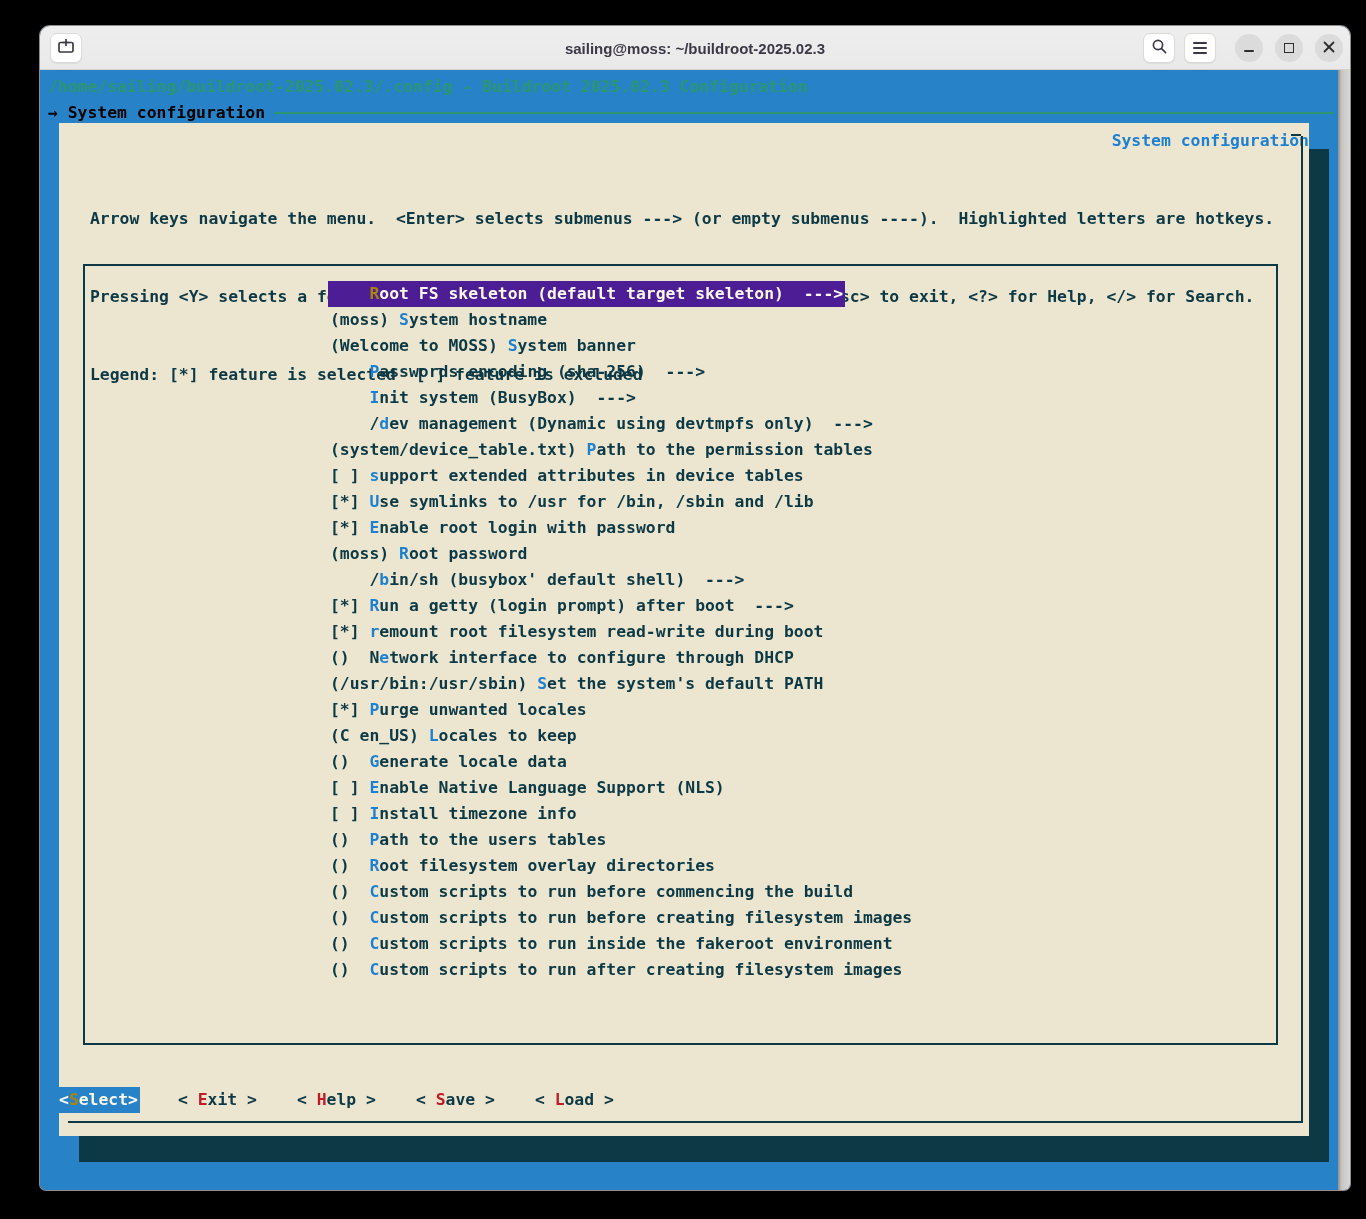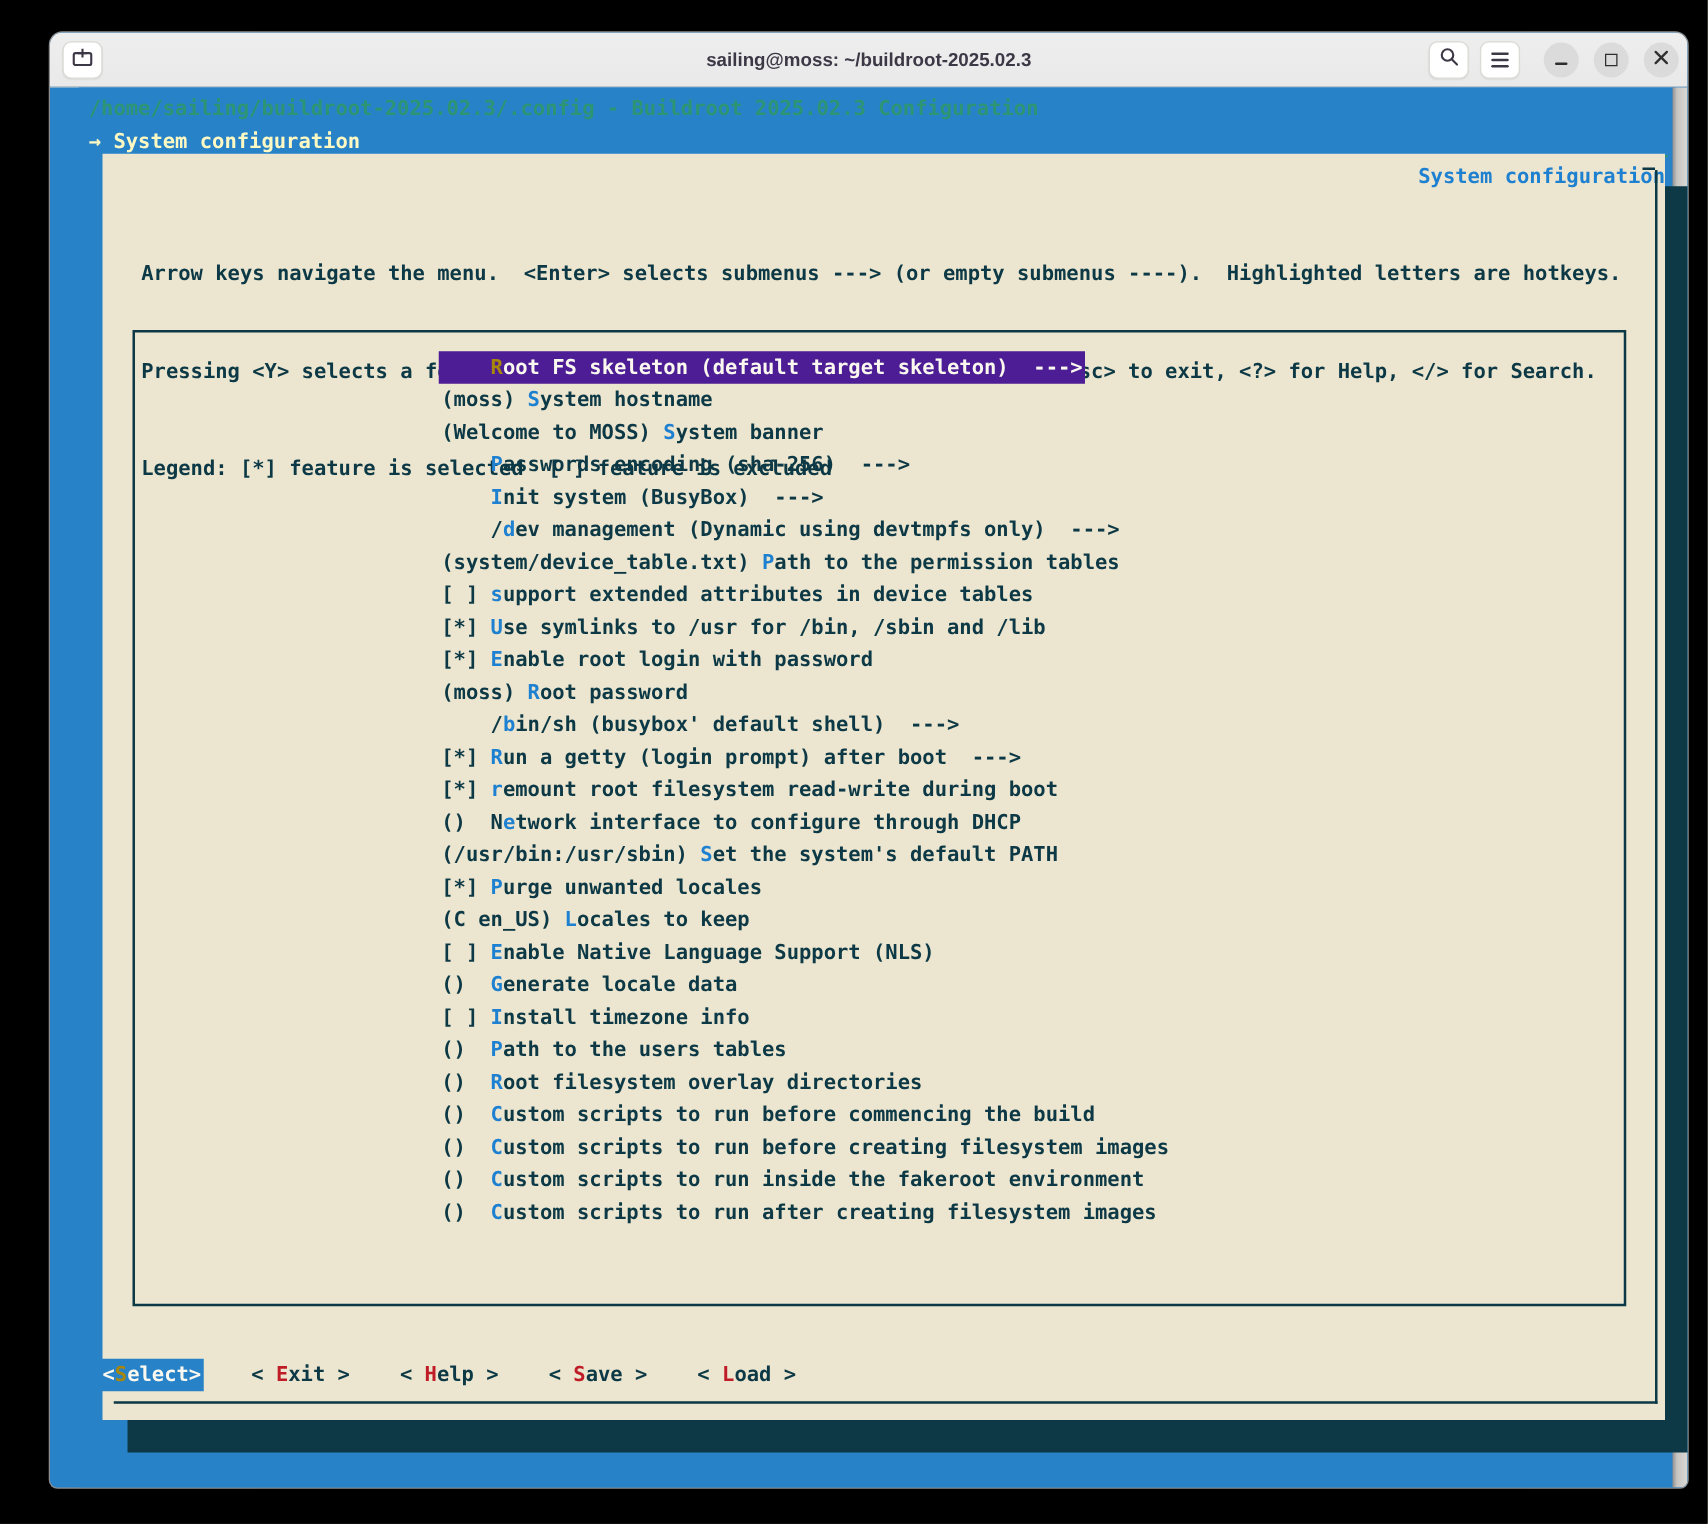--- a/index.html
+++ b/index.html
@@ -35,26 +35,26 @@
     color:#2e2e2e;
   }
   .min-glyph { width:10px; height:2px; background:#2e2e2e; border-radius:1px; margin-top:6px; }
   .max-glyph { width:10px; height:10px; border:1.6px solid #2e2e2e; }
   .menu-glyph div { width:14px; height:2px; background:#3d3846; border-radius:1px; margin:3px 0; }
 
   
   .terminal {
     position:absolute; top:44px; left:0; right:0; bottom:0; background:#2882c8;
     font-family:"DejaVu Sans Mono","Liberation Mono",monospace;
-    font-weight:bold; font-size:16.4px; line-height:26px; color:#0c3945;margin-left:23px;
+    font-weight:bold; font-size:16.4px; line-height:26px; color:#0c3945;
   }
   .backtitle { position:absolute; left:8px; top:4px; color:#2d9574; white-space:pre; }
   .breadcrumb-row {
     position:absolute; left:8px; top:30px; right:16px; height:26px;
-    display:flex; align-items:flex-end; color:#fef9c3;
+    display:flex; align-items:center; color:#000000;
   }
   .breadcrumb-row .crumb { white-space:pre; }
   .breadcrumb-row .rule { flex:1; height:2px; background:#2d9574; margin-left:9px; }
 
   .scrollbar {
     position:absolute; top:0; right:0; bottom:0; width:12px;
     background:linear-gradient(90deg,#8f8f8f 0,#c6c5c2 30%,#d9d8d5 100%);
   }
 
   
@@ -178,22 +178,22 @@
           <div class="menu-row"><span class=""><span>[*] </span><span class="hot">U</span><span>se symlinks to /usr for /bin, /sbin and /lib</span></span></div>
           <div class="menu-row"><span class=""><span>[*] </span><span class="hot">E</span><span>nable root login with password</span></span></div>
           <div class="menu-row"><span class=""><span>(moss) </span><span class="hot">R</span><span>oot password</span></span></div>
           <div class="menu-row"><span class=""><span>    /</span><span class="hot">b</span><span>in/sh (busybox' default shell)  ---&gt;</span></span></div>
           <div class="menu-row"><span class=""><span>[*] </span><span class="hot">R</span><span>un a getty (login prompt) after boot  ---&gt;</span></span></div>
           <div class="menu-row"><span class=""><span>[*] </span><span class="hot">r</span><span>emount root filesystem read-write during boot</span></span></div>
           <div class="menu-row"><span class=""><span>()  N</span><span class="hot">e</span><span>twork interface to configure through DHCP</span></span></div>
           <div class="menu-row"><span class=""><span>(/usr/bin:/usr/sbin) </span><span class="hot">S</span><span>et the system's default PATH</span></span></div>
           <div class="menu-row"><span class=""><span>[*] </span><span class="hot">P</span><span>urge unwanted locales</span></span></div>
           <div class="menu-row"><span class=""><span>(C en_US) </span><span class="hot">L</span><span>ocales to keep</span></span></div>
+          <div class="menu-row"><span class=""><span>()  </span><span class="hot">G</span><span>enerate locale data</span></span></div>
           <div class="menu-row"><span class=""><span>[ ] </span><span class="hot">E</span><span>nable Native Language Support (NLS)</span></span></div>
-          <div class="menu-row"><span class=""><span>()  </span><span class="hot">G</span><span>enerate locale data</span></span></div>
           <div class="menu-row"><span class=""><span>[ ] </span><span class="hot">I</span><span>nstall timezone info</span></span></div>
           <div class="menu-row"><span class=""><span>()  </span><span class="hot">P</span><span>ath to the users tables</span></span></div>
           <div class="menu-row"><span class=""><span>()  </span><span class="hot">R</span><span>oot filesystem overlay directories</span></span></div>
           <div class="menu-row"><span class=""><span>()  </span><span class="hot">C</span><span>ustom scripts to run before commencing the build</span></span></div>
           <div class="menu-row"><span class=""><span>()  </span><span class="hot">C</span><span>ustom scripts to run before creating filesystem images</span></span></div>
           <div class="menu-row"><span class=""><span>()  </span><span class="hot">C</span><span>ustom scripts to run inside the fakeroot environment</span></span></div>
           <div class="menu-row"><span class=""><span>()  </span><span class="hot">C</span><span>ustom scripts to run after creating filesystem images</span></span></div>
         </div>
 
       <div class="btn-row" id="btn-row">

